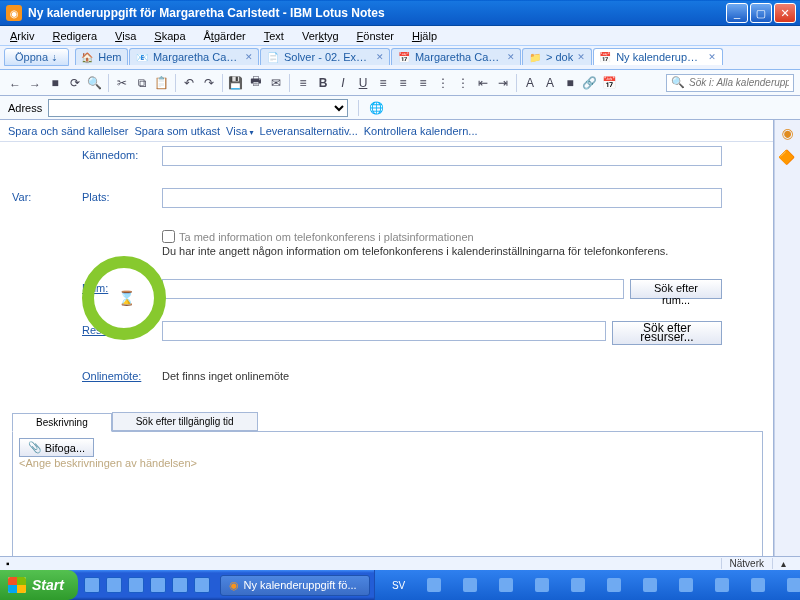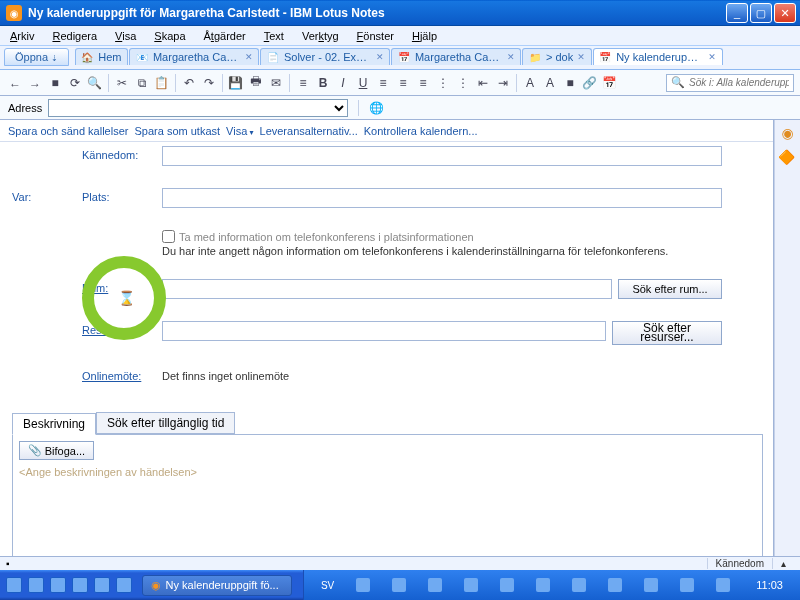--- a/index.html
+++ b/index.html
@@ -52,25 +52,25 @@
 .lbl-col2 { width: 80px; color: #1e57a8; padding-top: 3px; }
 .lbl-col2.link { text-decoration: underline; cursor: pointer; }
 .fld { flex: 1; }
 .textinput { width: 100%; max-width: 560px; height: 20px; border: 1px solid #a5b8d8; background: #fff; padding: 0 3px; font-size: 11px; }
 .btn { background: linear-gradient(to bottom, #fff, #e3e8f4); border: 1px solid #8fa7cc; padding: 2px 10px; font-size: 11px; cursor: pointer; height: 20px; }
 .chk-row { display: flex; align-items: center; gap: 4px; color: #888; }
 .info-text { color: #333; margin-top: 2px; }
 .static-text { color: #333; padding-top: 3px; }
 
 .tabrow2 { display: flex; align-items: flex-end; gap: 0; margin-top: 10px; border-bottom: 1px solid #a5b8d8; position: relative; }
-.tab2 { background: #fff; border: 1px solid #a5b8d8; border-bottom: 1px solid #fff; padding: 3px 10px; margin-bottom: -1px; font-size: 12px; cursor: pointer; position: relative; z-index: 1; }
+.tab2 { background: #fff; border: 1px solid #a5b8d8; border-bottom: 1px solid #fff; padding: 3px 23px; margin-bottom: -1px; font-size: 10px; cursor: pointer; position: relative; z-index: 1; }
 .tab2.inactive { background: #f0f3f9; border-bottom: 1px solid #a5b8d8; margin-bottom: 0; margin-top: 8px; }
 .descbox { border: 1px solid #a5b8d8; border-top: none; padding: 6px; min-height: 200px; background: #fff; }
 .attach-btn { background: linear-gradient(to bottom, #fff, #e3e8f4); border: 1px solid #8fa7cc; padding: 2px 8px; font-size: 11px; cursor: pointer; display: inline-flex; align-items: center; gap: 3px; }
-.placeholder { color: #bfa980; margin-top: 6px; }
+.placeholder { color: #bfa980; }
 
 .highlight-ring { position: absolute; width: 84px; height: 84px; border: 12px solid #87c92e; border-radius: 50%; z-index: 50; pointer-events: none; }
 .cursor-wait { position: absolute; font-size: 14px; z-index: 51; color: #000; }
 
 .statusbar { height: 14px; background: #edf3fe; border-top: 1px solid #a0b4d8; display: flex; align-items: center; padding: 0 6px; font-size: 10px; }
 .statusbar .status-spacer { flex: 1; }
 .statusbar .status-item { padding: 0 8px; border-left: 1px solid #c5d1e8; color: #333; }
 
 .taskbar { height: 30px; background: linear-gradient(to bottom, #3d8af7, #235dd6 10%, #235dd6 90%, #1340a5); display: flex; align-items: stretch; font-size: 11px; color: #fff; }
 .startbtn { background: linear-gradient(to bottom, #54c150, #2f9b2c); display: flex; align-items: center; gap: 6px; padding: 0 14px 0 8px; border-radius: 0 10px 10px 0; font-weight: bold; font-style: italic; font-size: 14px; cursor: pointer; }
@@ -230,21 +230,21 @@
           </div>
           <div class="info-text">Du har inte angett någon information om telefonkonferens i kalenderinställningarna för telefonkonferens.</div>
         </div>
       </div>
 
       <div class="formrow" style="margin-top:6px">
         <div class="lbl-col1"></div>
         <div class="lbl-col2 link">Rum:</div>
         <div class="fld" style="display:flex;gap:6px;max-width:560px;">
           <input type="text" class="textinput" style="flex: 1 1 0%;">
-          <button class="btn" style="width:104px">Sök efter rum...</button>
+          <button class="btn" style="width:92px">Sök efter rum...</button>
         </div>
       </div>
 
       <div class="formrow">
         <div class="lbl-col1"></div>
         <div class="lbl-col2 link">Resurser:</div>
         <div class="fld" style="display:flex;gap:6px;max-width:560px;">
           <input type="text" class="textinput" style="flex: 1 1 0%;">
           <button class="btn" style="width:110px;line-height:9px;height:24px;font-size:12px">Sök efter resurser...</button>
         </div>
@@ -274,25 +274,34 @@
   </div>
   <div class="sidebar">
     <div class="side-icon" style="color:#e08c20">◉</div>
     <div class="side-icon" style="color:#f78b1e">🔶</div>
   </div>
 </div>
 
 <div class="statusbar">
   <span style="width:14px">▪</span>
   <div class="status-spacer"></div>
-  <span class="status-item">Kännedom</span>
+  <span class="status-item">Nätverk</span>
   <span class="status-item">▴</span>
 </div>
 
 <div class="taskbar">
+  <div class="startbtn">
+    <div class="flag">
+      <span style="background:#f35325"></span>
+        <span style="background:#81bc06"></span>
+      <span style="background:#05a6f0"></span>
+        <span style="background:#ffba08"></span>
+    </div>
+    <span>Start</span>
+  </div>
   <div class="ql">
     <div class="ql-ic"></div>
     <div class="ql-ic"></div>
     <div class="ql-ic"></div>
     <div class="ql-ic"></div>
     <div class="ql-ic"></div>
     <div class="ql-ic"></div>
   </div>
   <div class="tsk">
     <div class="tsk-btn">

